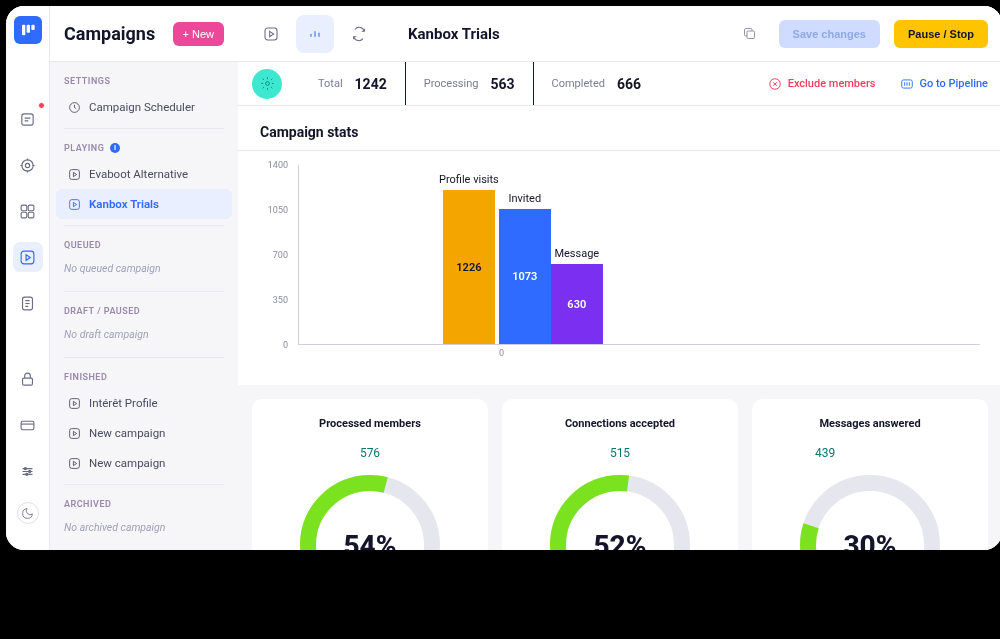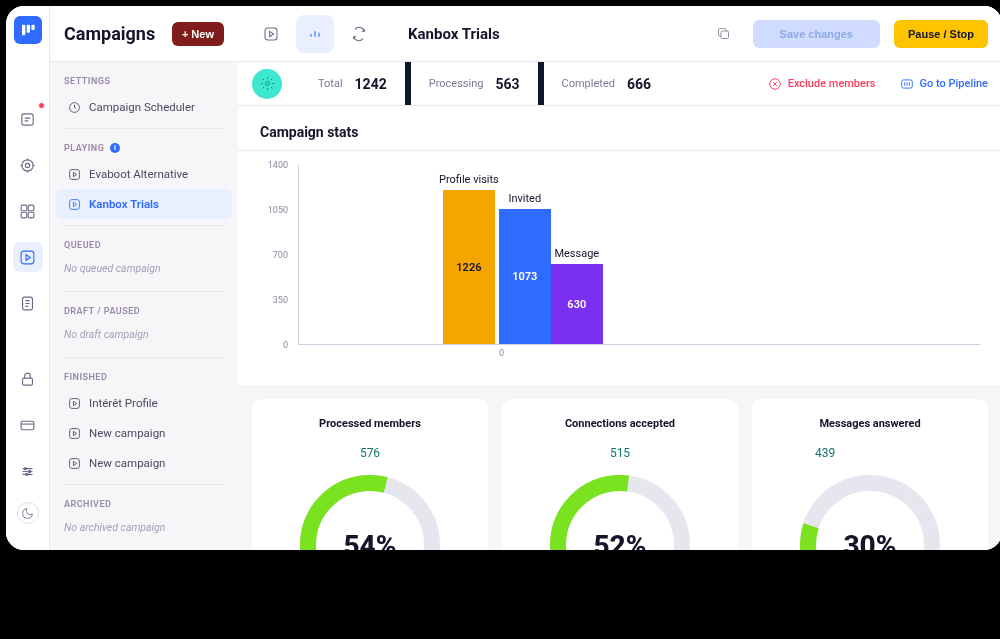--- a/index.html
+++ b/index.html
@@ -14,47 +14,47 @@
   .rail-ic.active { background: #e9efff; }
   .rail-ic svg { stroke: #6b6b85; fill: none; stroke-width: 1.6; }
   .rail-ic.active svg { stroke: #2f6bff; }
   .rail-bottom { position: absolute; bottom: 10px; display: flex; flex-direction: column; align-items: center; }
   .rail-dot { position: absolute; top: -2px; right: -2px; width: 7px; height: 7px; background: #ff3b5c; border-radius: 50%; border: 1px solid #fff; }
   
   
   .sidebar { width: 188px; background: #f6f6f9; display: flex; flex-direction: column; font-size: 12px; }
   .sb-head { padding: 14px 14px 14px 14px; display: flex; align-items: center; justify-content: space-between; background: #fff; border-bottom: 1px solid #e8e8ef; height: 56px; }
   .sb-title { font-size: 18px; font-weight: 700; color: #14142b; }
-  .btn-new { background: #7f1d1d; color: #fff; border: none; border-radius: 6px; padding: 6px 10px; font-size: 11px; font-weight: 700; cursor: pointer; }
+  .btn-new { background: #ec4899; color: #fff; border: none; border-radius: 6px; padding: 6px 10px; font-size: 11px; font-weight: 400; cursor: pointer; }
   .sb-body { flex: 1; overflow-y: auto; padding-bottom: 20px; }
   .sb-section { padding: 14px 14px 6px 14px; font-size: 9px; letter-spacing: 0.5px; color: #98a; text-transform: uppercase; font-weight: 600; display: flex; align-items: center; gap: 6px; }
   .info-dot { width: 10px; height: 10px; border-radius: 50%; background: #2f6bff; display: inline-flex; align-items: center; justify-content: center; color: #fff; font-size: 7px; font-weight: bold; }
   .sb-item { padding: 8px 14px 8px 18px; display: flex; align-items: center; gap: 8px; cursor: pointer; color: #4a4a60; font-size: 11.5px; }
   .sb-item.active { background: #e9efff; color: #2f6bff; border-radius: 6px; margin: 0 6px; padding-left: 12px; font-weight: 600; }
   .sb-item svg { width: 13px; height: 13px; stroke: currentColor; fill: none; stroke-width: 1.6; flex-shrink: 0; }
   .sb-empty { padding: 6px 14px 10px 14px; font-size: 10.5px; color: #a0a0b8; font-style: italic; }
   .sb-divider { height: 1px; background: #e8e8ef; margin: 6px 14px 0 14px; }
   
   
   .main { flex: 1; background: #f6f6f9; display: flex; flex-direction: column; overflow: hidden; }
   .topbar { background: #fff; border-bottom: 1px solid #e8e8ef; display: flex; align-items: center; height: 56px; padding: 0 14px; gap: 6px; }
   .tb-icon { width: 38px; height: 38px; display: flex; align-items: center; justify-content: center; border-radius: 8px; cursor: pointer; }
   .tb-icon.active { background: #e9efff; }
   .tb-icon svg { stroke: #6b6b85; fill: none; stroke-width: 1.6; width: 16px; height: 16px; }
   .tb-icon.active svg { stroke: #2f6bff; }
   .tb-title { font-size: 15px; font-weight: 700; color: #14142b; margin-left: 24px; flex: 1; }
   .tb-copy { width: 30px; height: 30px; display: flex; align-items: center; justify-content: center; cursor: pointer; }
   .tb-copy svg { stroke: #8a8aa2; fill: none; stroke-width: 1.5; width: 15px; height: 15px; }
-  .btn-save { background: #cfdcff; color: #8fa8e6; border: none; border-radius: 6px; padding: 8px 27px; font-size: 11px; font-weight: 600; margin-left: 8px; }
+  .btn-save { background: #cfdcff; color: #8fa8e6; border: none; border-radius: 6px; padding: 8px 14px; font-size: 11px; font-weight: 600; margin-left: 8px; }
   .btn-pause { background: #ffc400; color: #14142b; border: none; border-radius: 6px; padding: 8px 14px; font-size: 11px; font-weight: 600; margin-left: 8px; cursor: pointer; }
   
   .statbar { background: #fff; border-bottom: 1px solid #e8e8ef; display: flex; align-items: center; height: 44px; padding: 0 14px; }
   .gear { width: 30px; height: 30px; background: #3ee8d0; border-radius: 50%; display: flex; align-items: center; justify-content: center; margin-right: 18px; }
   .gear svg { width: 15px; height: 15px; stroke: #0a9080; fill: none; stroke-width: 1.6; }
-  .stat { display: flex; align-items: center; gap: 12px; padding: 0 18px; border-right: 6px solid #0f172a; height: 100%; }
+  .stat { display: flex; align-items: center; gap: 12px; padding: 0 18px; border-right: 1px solid #0f172a; height: 100%; }
   .stat-label { font-size: 11px; color: #7a7a95; }
   .stat-val { font-size: 14px; font-weight: 700; color: #14142b; }
   .link-exclude { display: flex; align-items: center; gap: 6px; color: #ff3b5c; font-size: 11px; font-weight: 500; cursor: pointer; margin-left: auto; margin-right: 24px; }
   .link-exclude svg { stroke: #ff3b5c; fill: none; stroke-width: 1.6; width: 14px; height: 14px; }
   .link-pipe { display: flex; align-items: center; gap: 6px; color: #2f6bff; font-size: 11px; font-weight: 500; cursor: pointer; }
   .link-pipe svg { stroke: #2f6bff; fill: none; stroke-width: 1.6; width: 14px; height: 14px; }
   
   .content { flex: 1; overflow-y: auto; padding: 0; }
   .stats-title { font-size: 14px; font-weight: 700; color: #14142b; padding: 18px 22px 10px 22px; background: #fff; border-bottom: 1px solid #e8e8ef; }
   

